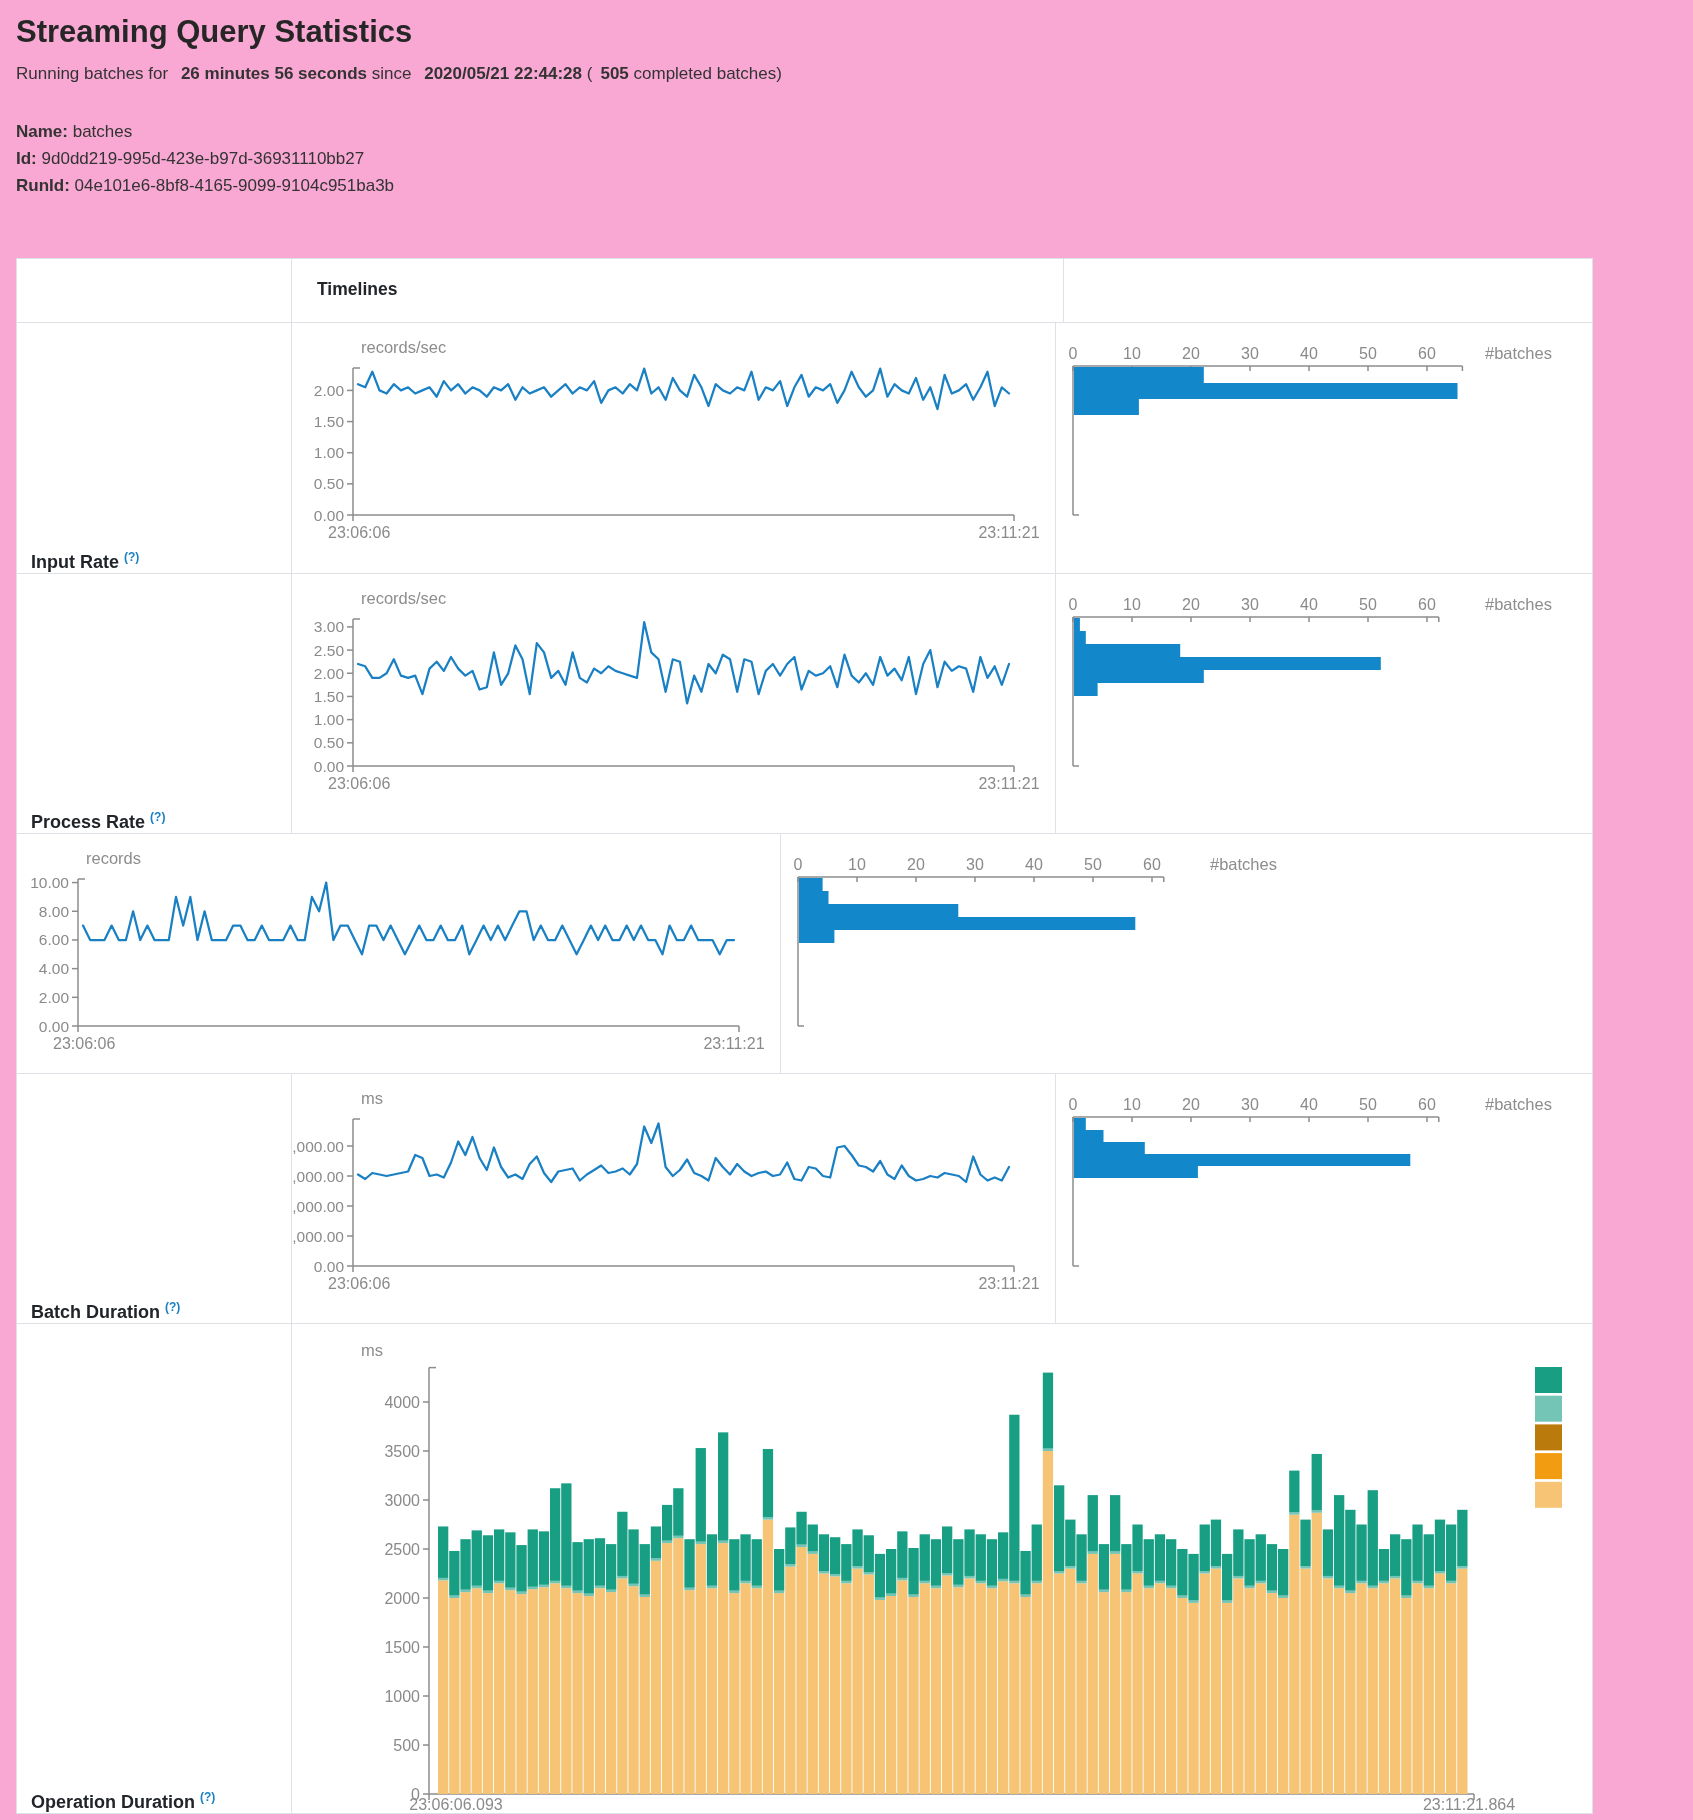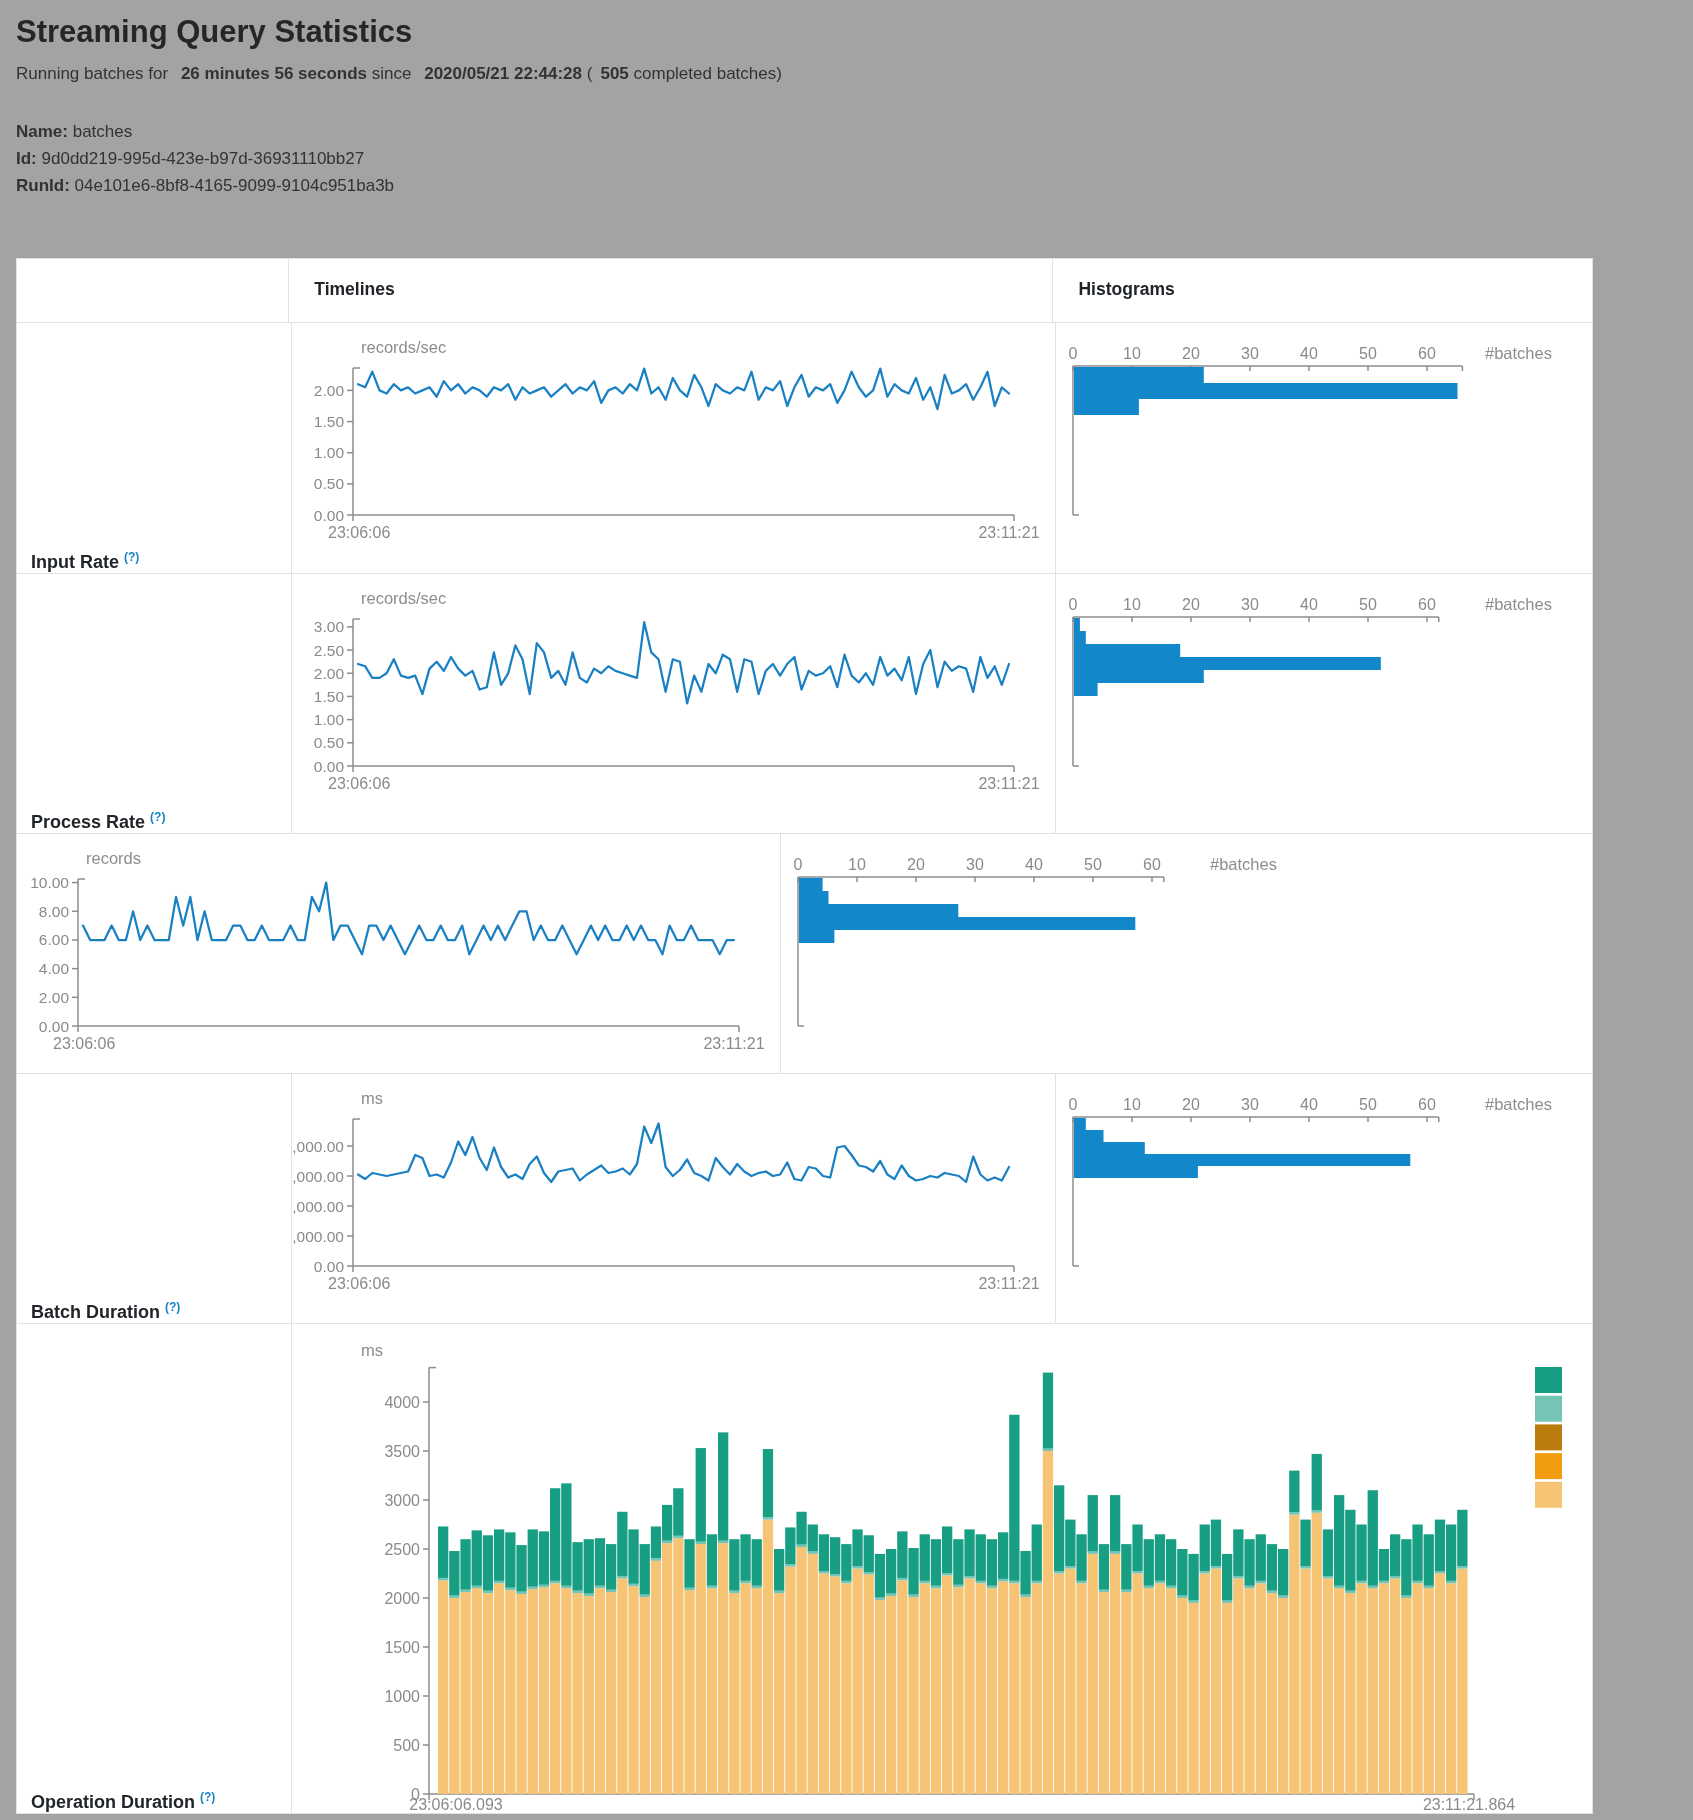--- a/index.html
+++ b/index.html
@@ -1,17 +1,17 @@
 <!DOCTYPE html>
 <html><head>
 <meta charset="utf-8">
 <style>
   * { margin:0; padding:0; box-sizing:border-box; }
   body { background:#fff; font-family:"Liberation Sans", sans-serif; color:#333; }
-  #page { position:relative; width:1693px; height:1820px; background:#a3a3a3; overflow:hidden; }
+  #page { position:relative; width:1693px; height:1820px; background:#f9a8d4; overflow:hidden; }
 
   .title { position:absolute; left:16px; top:14px; font-size:31px; font-weight:700; color:#262626; letter-spacing:0; }
   .subtitle { position:absolute; left:16px; top:64px; font-size:17px; color:#333; }
   .subtitle b { font-weight:700;margin-left:8px; }
   .meta { position:absolute; left:16px; top:118px; font-size:17px; color:#333; line-height:27px; }
   .meta b { font-weight:700; }
 
   .qtable { position:absolute; left:16px; top:258px; width:1577px; border:1px solid #dee2e6; background:#fff; }
   .trow { display:flex; width:100%; }
   .cell { position:relative; }
@@ -39,21 +39,20 @@
   <div class="meta">
     <div><b>Name:</b> <span>batches</span></div>
     <div><b>Id:</b> <span>9d0dd219-995d-423e-b97d-36931110bb27</span></div>
     <div><b>RunId:</b> <span>04e101e6-8bf8-4165-9099-9104c951ba3b</span></div>
   </div>
 
   <div class="qtable">
     <div class="trow hrow">
       <div class="cell c1"></div>
       <div class="cell c2">Timelines</div>
-      <div class="cell c3">Histograms</div>
     </div>
 
     <div class="trow brow" style="height:251px">
       <div class="cell c1">
           <span class="rowlabel"><span>Input Rate</span><span class="help">(?)</span></span>
         </div>
       <div class="cell c2" id="tl-0">
           <svg width="764" height="251">
             <text x="69" y="30" font-size="16.5" fill="#8d8d8d" text-anchor="start">records/sec</text>
             <line x1="61" y1="45" x2="61" y2="192" stroke="#8c8c8c" stroke-width="1.5"></line>

